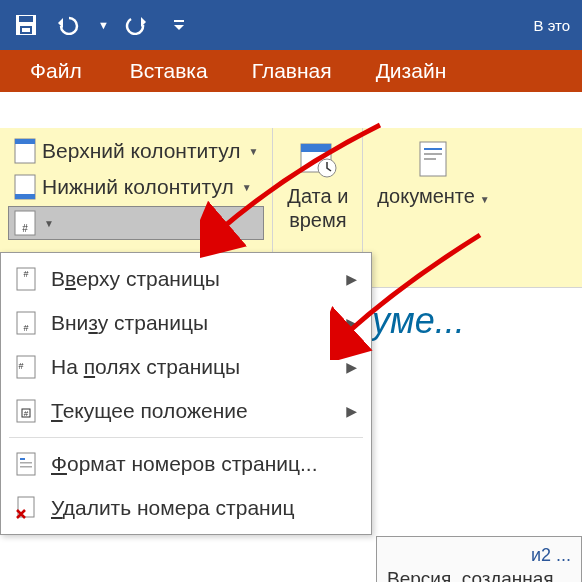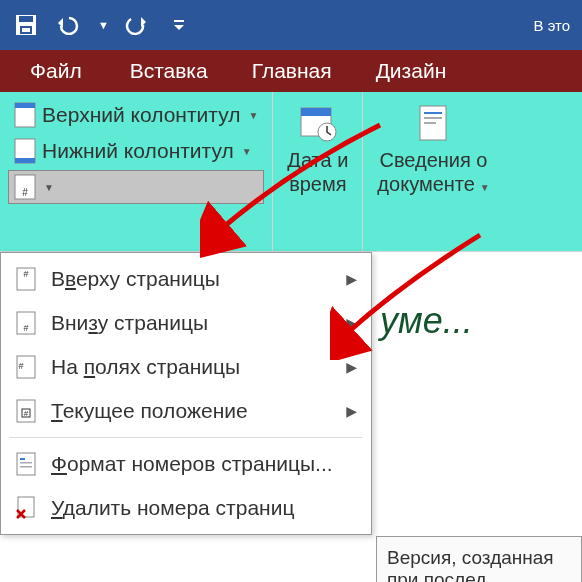--- a/index.html
+++ b/index.html
@@ -1,38 +1,38 @@
 <!DOCTYPE html>
 <html><head>
 <meta charset="utf-8">
 <style>
   * { box-sizing: border-box; margin: 0; padding: 0; font-family: "Segoe UI", Arial, sans-serif; }
   body { width: 582px; height: 582px; background: #fff; overflow: hidden; position: relative; }
   .titlebar { background: #2b579a; height: 50px; display: flex; align-items: center; padding: 0 12px; color: #fff; }
   .qat { display: flex; align-items: center; gap: 14px; }
   .qat-btn { width: 28px; height: 28px; display: flex; align-items: center; justify-content: center; }
   .title-right { margin-left: auto; font-size: 15px; }
-  .tabs { background: #7f1d1d; height: 42px; display: flex; align-items: stretch; padding: 0 4px; }
+  .tabs { background: #c2410c; height: 42px; display: flex; align-items: stretch; padding: 0 4px; }
   .tab { color: #fff; font-size: 21px; padding: 8px 22px; display: flex; align-items: center; }
   .tab:first-child { padding-left: 26px; padding-right: 26px; }
-  .ribbon { background: #5eead4; border-bottom: 1px solid #d4d4d4; height: 160px; display: flex; position: relative; }
+  .ribbon { background: #fef9c3; border-bottom: 1px solid #d4d4d4; height: 160px; display: flex; position: relative; margin-top: 36px; }
   .ribbon-group { padding: 6px 8px; display: flex; flex-direction: column; gap: 2px; }
   .ribbon-group.colgroup { border-left: 1px solid #d4d4d4; padding: 6px 6px; }
   .ribbon-btn { display: flex; align-items: center; gap: 6px; font-size: 21px; color: #333; padding: 4px 6px; position: relative; }
   .ribbon-btn.selected { background: #c5c5c5; border: 1px solid #888; padding: 3px 5px; }
   .dd { font-size: 10px; color: #555; margin-left: 2px; }
   .big-btn { display: flex; flex-direction: column; align-items: center; font-size: 20px; color: #333; padding: 4px 8px; text-align: center; line-height: 1.2; }
   .big-btn .bi { width: 42px; height: 42px; margin-bottom: 4px; display: flex; align-items: center; justify-content: center; }
   .menu { position: absolute; left: 0; top: 252px; width: 372px; background: #fff; border: 1px solid #999; box-shadow: 2px 2px 6px rgba(0,0,0,0.2); z-index: 10; padding: 4px 0; }
   .menu-item { display: flex; align-items: center; gap: 14px; padding: 10px 14px; font-size: 21px; color: #333; position: relative; }
   .menu-item .mi-icon { width: 22px; height: 22px; display: flex; align-items: center; justify-content: center; flex-shrink: 0; }
   .menu-item .arrow { margin-left: auto; font-size: 14px; color: #555; }
   .menu-sep { height: 1px; background: #ddd; margin: 4px 8px; }
   .ul-char { text-decoration: underline; }
-  .doc-area { position: absolute; left: 372px; top: 280px; right: 0; color: #14532d; font-size: 36px; padding: 20px 8px; font-style: italic; }
+  .doc-area { position: absolute; left: 372px; top: 280px; right: 0; color: #0369a1; font-size: 36px; padding: 20px 0; font-style: italic; }
   .doc-box { position: absolute; left: 376px; top: 536px; right: 0; border: 1px solid #999; padding: 8px 10px; font-size: 18px; color: #2b579a; background: #fafafa; }
   .doc-box .dline { color: #333; font-size: 19px; margin-top: 2px; }
   .arrow-svg { position: absolute; z-index: 20; pointer-events: none; }
   .icon-svg { display: block; }
 </style>
 </head>
 <body>
 
 <div class="titlebar">
   <div class="qat">
@@ -117,21 +117,20 @@
   <div class="ribbon-group colgroup" style="align-items:center;">
     <div class="big-btn">
       <div class="bi">
         <svg class="icon-svg" width="42" height="42" viewBox="0 0 42 42">
             <rect x="8" y="4" width="26" height="34" fill="#fff" stroke="#888"></rect>
             <rect x="12" y="10" width="18" height="2" fill="#3a7bd5"></rect>
             <rect x="12" y="15" width="18" height="2" fill="#aaa"></rect>
             <rect x="12" y="20" width="12" height="2" fill="#aaa"></rect>
           </svg>
       </div>
-      <span>Сведения о</span>
       <span><span>документе</span><span class="dd"> ▼</span></span>
     </div>
   </div>
 </div>
 
 <div class="menu">
   <div class="menu-item">
     <span class="mi-icon">
         <svg class="icon-svg" width="20" height="24" viewBox="0 0 20 24">
           <rect x="1" y="1" width="18" height="22" fill="#fff" stroke="#888"></rect>
@@ -175,36 +174,37 @@
   <div class="menu-sep"></div>
   <div class="menu-item">
     <span class="mi-icon">
         <svg class="icon-svg" width="20" height="24" viewBox="0 0 20 24">
           <rect x="1" y="1" width="18" height="22" fill="#fff" stroke="#888"></rect>
           <rect x="4" y="6" width="5" height="2" fill="#3a7bd5"></rect>
           <rect x="4" y="10" width="12" height="1.5" fill="#aaa"></rect>
           <rect x="4" y="14" width="12" height="1.5" fill="#aaa"></rect>
         </svg>
       </span>
-    <span><span></span><span class="ul-char">Ф</span><span>ормат номеров страницы...</span></span>
+    <span><span></span><span class="ul-char">Ф</span><span>ормат номеров страниц...</span></span>
   </div>
   <div class="menu-item">
     <span class="mi-icon">
         <svg class="icon-svg" width="22" height="24" viewBox="0 0 22 24">
           <rect x="3" y="1" width="16" height="20" fill="#fff" stroke="#888"></rect>
           <path d="M2 14 L10 22 M10 14 L2 22" stroke="#c00" stroke-width="2.5"></path>
         </svg>
       </span>
     <span><span></span><span class="ul-char">У</span><span>далить номера страниц</span></span>
   </div>
 </div>
 
 <div class="doc-area">уме...</div>
 
 <div class="doc-box">
+  <div style="text-align:right;">и2 ...</div>
   <div class="dline">Версия, созданная при послед...</div>
 </div>
 
 <svg class="arrow-svg" style="left:200px;top:120px;" width="200" height="140" viewBox="0 0 200 140">
   <defs>
       <marker id="ah1" markerWidth="12" markerHeight="12" refX="2" refY="6" orient="auto">
         <path d="M0 0 L12 6 L0 12 Z" fill="#d00"></path>
       </marker>
     </defs>
   <path d="M180 5 Q90 50 20 110" stroke="#d00" stroke-width="5" fill="none" marker-end="url(#ah1)"></path>

